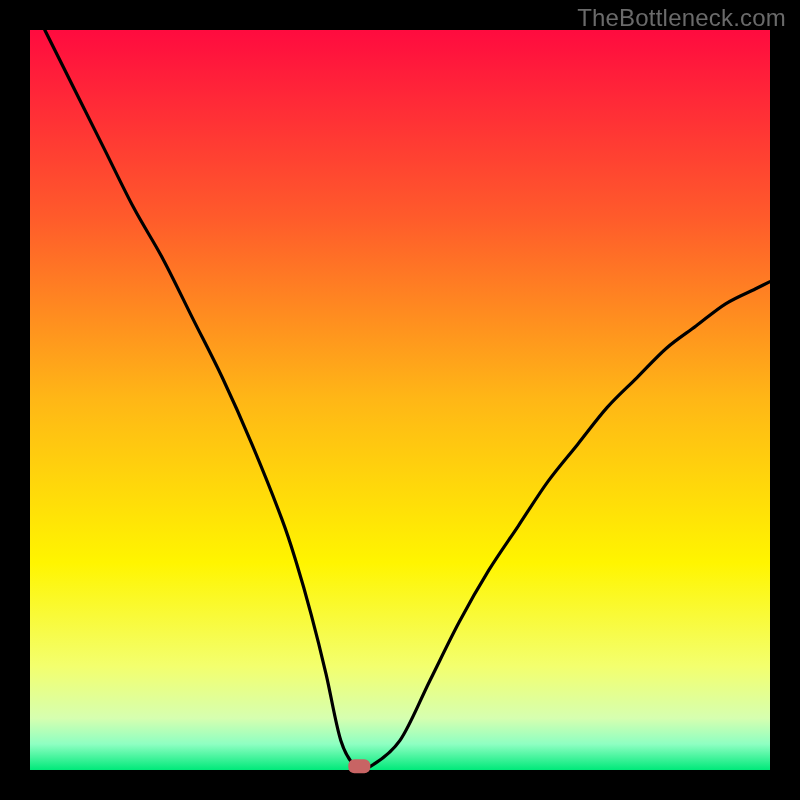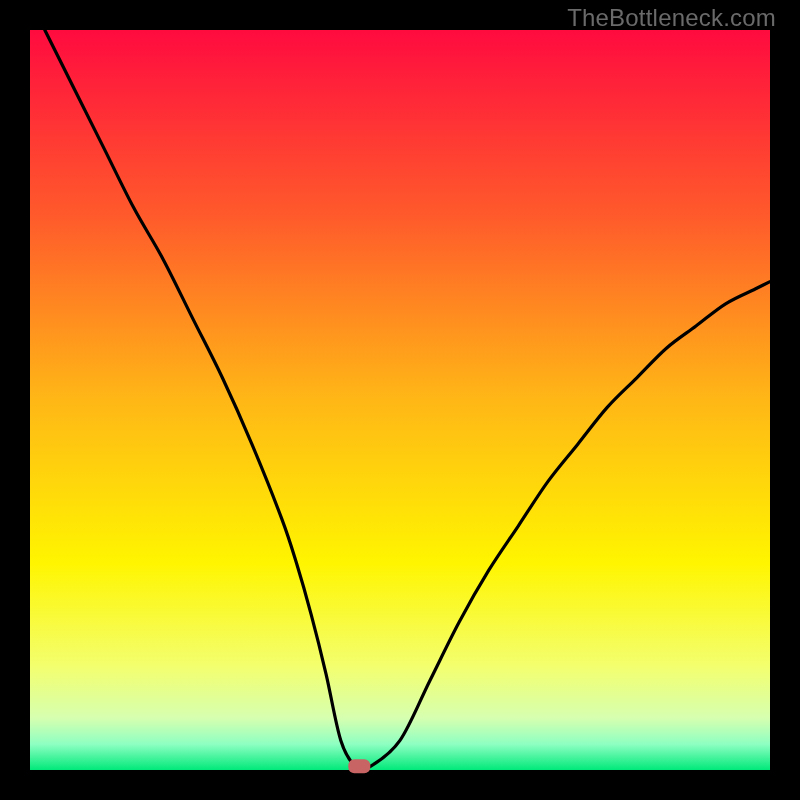--- a/index.html
+++ b/index.html
@@ -12,21 +12,21 @@
   }
   .frame {
     position: relative;
     width: 800px;
     height: 800px;
     background: #000;
   }
   .watermark {
     position: absolute;
     top: 4px;
-    right: 24px;
+    right: 14px;
     font-family: Arial, Helvetica, sans-serif;
     font-size: 24px;
     color: #6a6a6a;
     letter-spacing: 0.2px;
     user-select: none;
   }
   svg {
     position: absolute;
     left: 0;
     top: 0;

